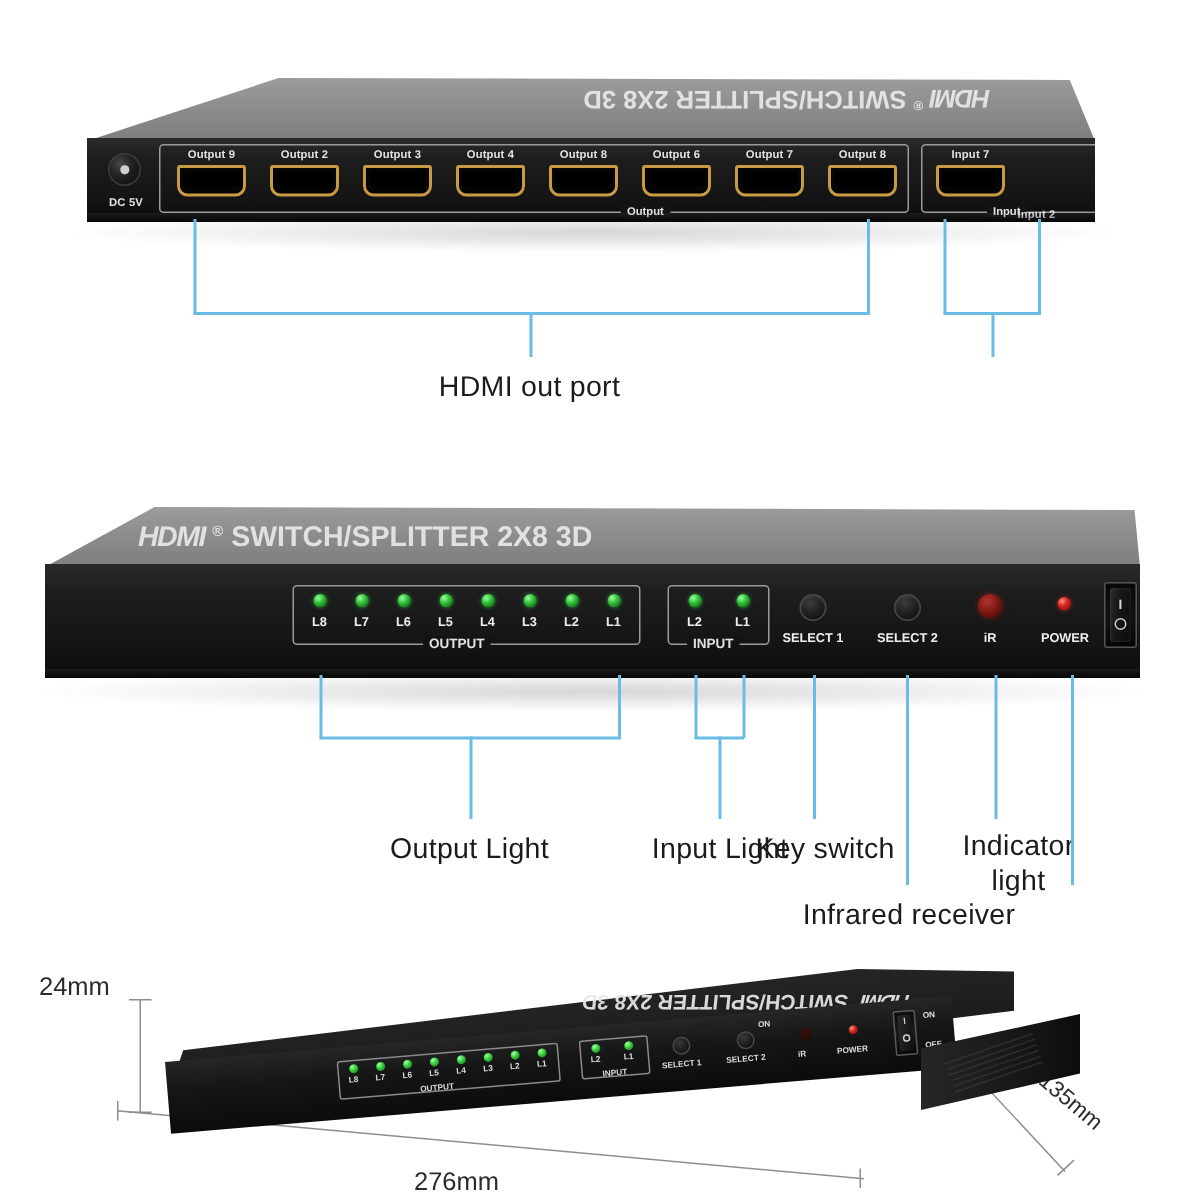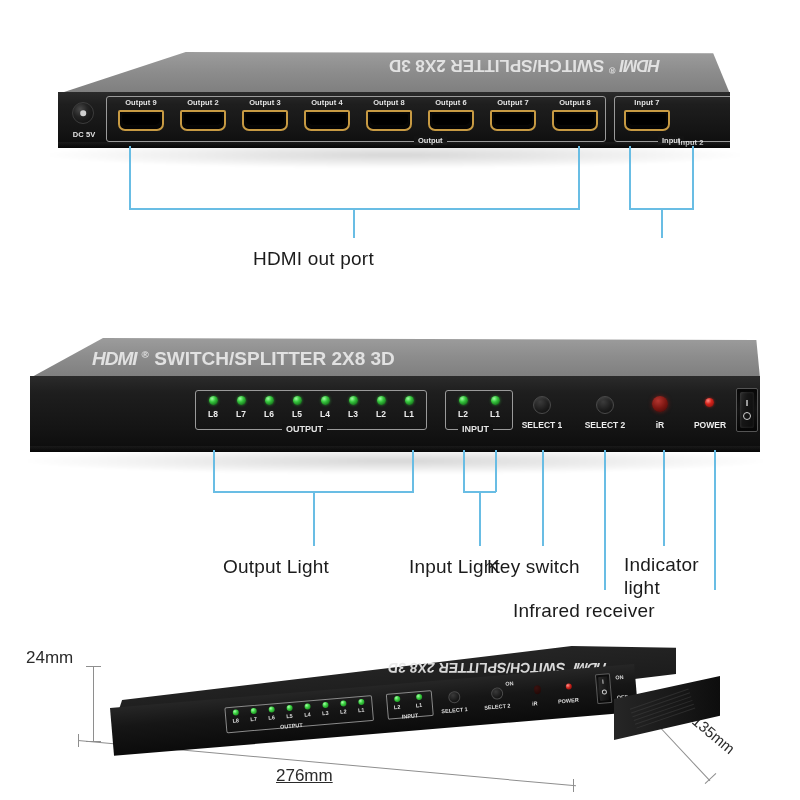--- a/index.html
+++ b/index.html
@@ -23,21 +23,21 @@
 
   
   .callout {
     position:absolute;
     font-family:"Liberation Sans", sans-serif;
     font-size:19px;
     color:#1b1b1b;
     white-space:nowrap;
     letter-spacing:.2px;
   }
-  .callout.ctr { }
+  .callout.ctr { text-align:center; }
 
   
   .deck {
     position:absolute;
     background:linear-gradient(180deg,#9c9c9c 0%,#8d8d8d 45%,#7e7e7e 100%);
   }
   
   .face {
     position:absolute;
     background:linear-gradient(180deg,#2b2b2b 0%,#1e1e1e 22%,#141414 70%,#0c0c0c 100%);
@@ -431,21 +431,21 @@
   <div class="abs" style="left:0;top:640px;width:800px;height:160px;">
 
     <div class="dim-line" style="left:93px;top:26px;width:1px;height:76px;"></div>
     <div class="dim-line" style="left:86px;top:26px;width:15px;height:1px;"></div>
     <div class="dim-line" style="left:86px;top:101px;width:15px;height:1px;"></div>
     <div class="dim-text" style="left:26px;top:8px;">24mm</div>
 
     <div class="dim-line" style="left:78px;top:100px;width:500px;height:1px;transform:rotate(5.2deg);transform-origin:left center;"></div>
     <div class="dim-line" style="left:78px;top:94px;width:1px;height:13px;"></div>
     <div class="dim-line" style="left:573px;top:139px;width:1px;height:13px;"></div>
-    <div class="dim-text" style="left:276px;top:126px;text-decoration:underline;">276mm</div>
+    <div class="dim-text" style="left:276px;top:138px;">276mm</div>
 
     <div class="dim-line" style="left:635px;top:60px;width:110px;height:1px;transform:rotate(47deg);transform-origin:left center;"></div>
     <div class="dim-line" style="left:629px;top:58px;width:15px;height:1px;transform:rotate(-43deg);"></div>
     <div class="dim-line" style="left:703px;top:138px;width:15px;height:1px;transform:rotate(-43deg);"></div>
     <div class="dim-text rot" style="left:700px;top:72px;">135mm</div>
 
     <div class="persp-wrap" style="left:96px;top:6px;width:620px;height:130px;">
 
       <div class="persp-deck" style="left:0;top:0;width:580px;height:82px;
                   clip-path:polygon(4.5% 66%, 82% 0%, 100% 2%, 100% 34%, 23% 100%, 3% 98%);"></div>

